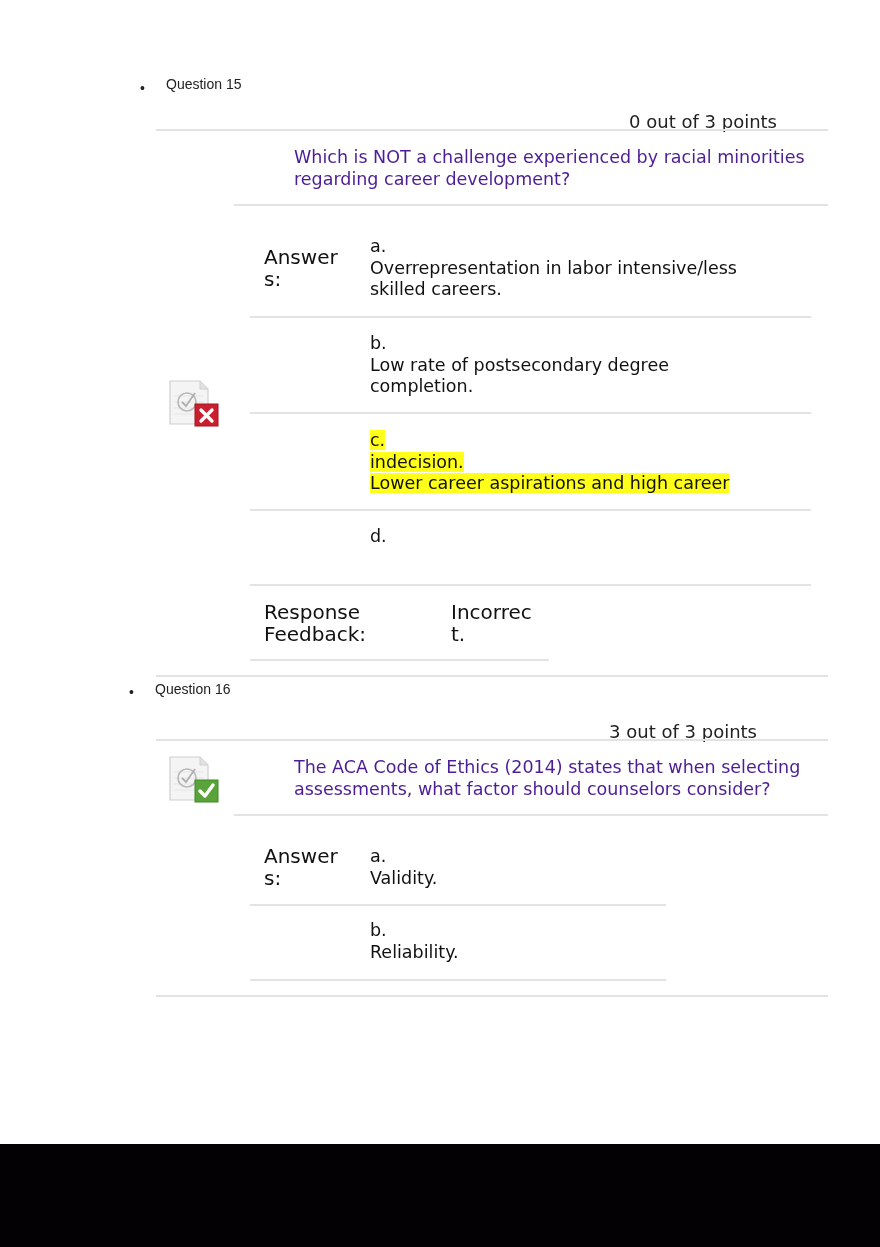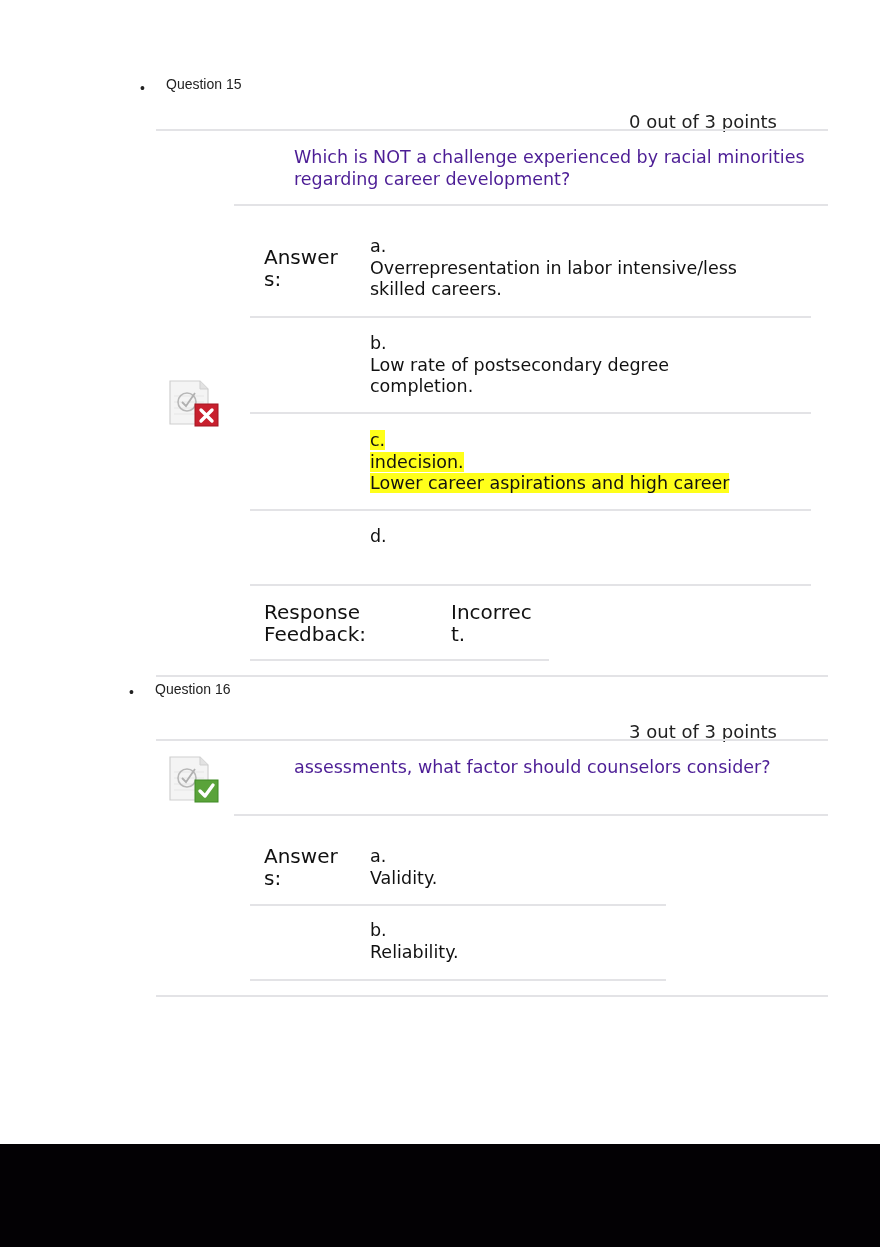--- a/index.html
+++ b/index.html
@@ -89,39 +89,40 @@
     <div>Incorrec</div>
     <div>t.</div>
   </div>
   <div class="hr" style="left:250px; width:299px; top:659px;"></div>
   <div class="hr" style="left:156px; width:672px; top:675px;"></div>
 </div>
 
 <div>
   <span class="abs bullet" style="left:129px; top:684px;">•</span>
   <span class="abs qtitle" style="left:155px; top:681px;">Question 16</span>
-  <span class="abs points" style="left:560px; width:217px; top:721px;">3 out of 3 points</span>
+  <span class="abs points" style="left:540px; width:217px; top:721px;">3 out of 3 points</span>
   <div class="hr" style="left:156px; width:672px; top:739px;"></div>
 
   <div class="icon" style="left:168px; top:754px;">
     <svg width="52" height="50" viewBox="0 0 52 50">
       <path d="M2 3 L32 3 L40 11 L40 46 L2 46 Z" fill="#f4f4f4" stroke="#cfcfcf" stroke-width="1.2"></path>
       <path d="M32 3 L32 11 L40 11" fill="#e2e2e2" stroke="#cfcfcf" stroke-width="1"></path>
       <line x1="6" y1="18" x2="36" y2="18" stroke="#e6e6e6"></line>
       <line x1="6" y1="24" x2="36" y2="24" stroke="#e6e6e6"></line>
       <line x1="6" y1="30" x2="36" y2="30" stroke="#e6e6e6"></line>
       <line x1="6" y1="36" x2="36" y2="36" stroke="#e6e6e6"></line>
       <circle cx="19" cy="24" r="9" fill="none" stroke="#b8b8b8" stroke-width="1.6"></circle>
       <path d="M14 24 L18 28 L27 15" fill="none" stroke="#b0b0b0" stroke-width="1.8"></path>
       <rect x="27" y="26" width="23" height="22" fill="#5aa33a" stroke="#3f8a25" stroke-width="1"></rect>
       <path d="M32 37 L37 42 L45 31" fill="none" stroke="#ffffff" stroke-width="3.4" stroke-linecap="round" stroke-linejoin="round"></path>
     </svg>
   </div>
 
   <div class="abs qtext" style="left:250px; top:756px;">
+    <div>The ACA Code of Ethics (2014) states that when selecting</div>
     <div>assessments, what factor should counselors consider?</div>
   </div>
   <div class="hr" style="left:234px; width:594px; top:814px;"></div>
 
   <div class="abs label" style="left:264px; top:845px;">
     <div>Answer</div>
     <div>s:</div>
   </div>
 
   <div class="abs ans" style="left:370px; top:846px;">

